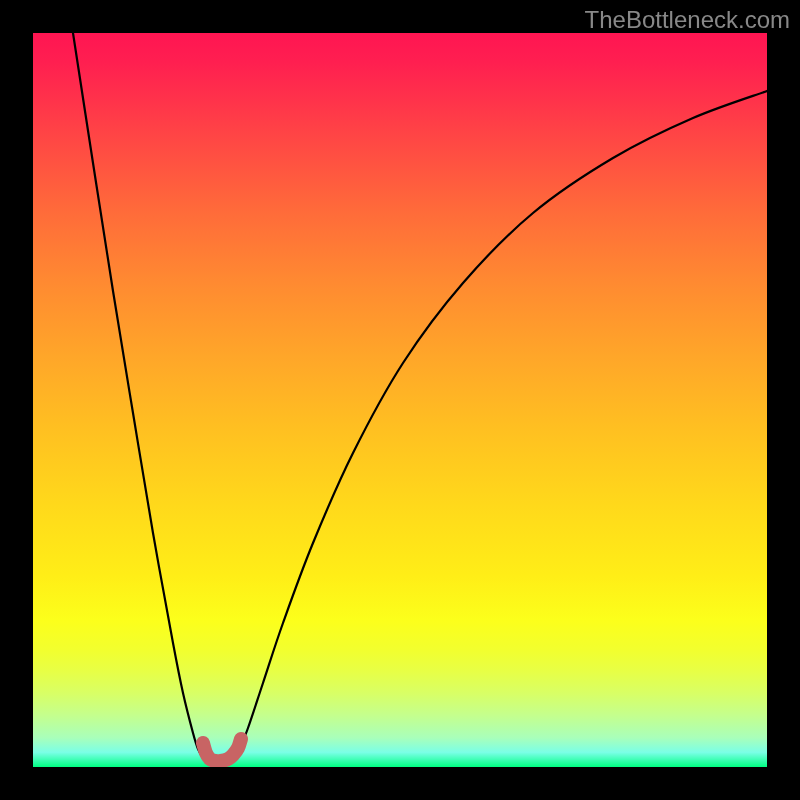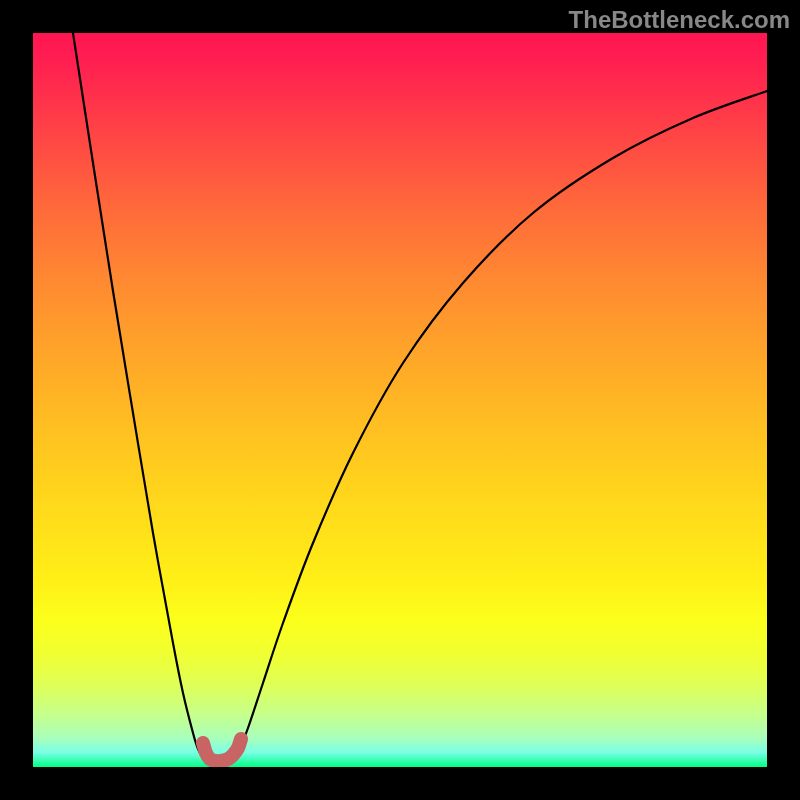--- a/index.html
+++ b/index.html
@@ -43,21 +43,21 @@
       #7bffe6 98%,
       #00ff83 100%
     );
   }
   .watermark {
     position: absolute;
     top: 6px;
     right: 10px;
     color: #888;
     font-size: 24px;
-    font-weight: 700;
+    font-weight: 400;
     letter-spacing: 0px;
     user-select: none;
   }
   svg.curve {
     position: absolute;
     left: 0; top: 0;
     width: 734px;
     height: 734px;
   }
 </style>

